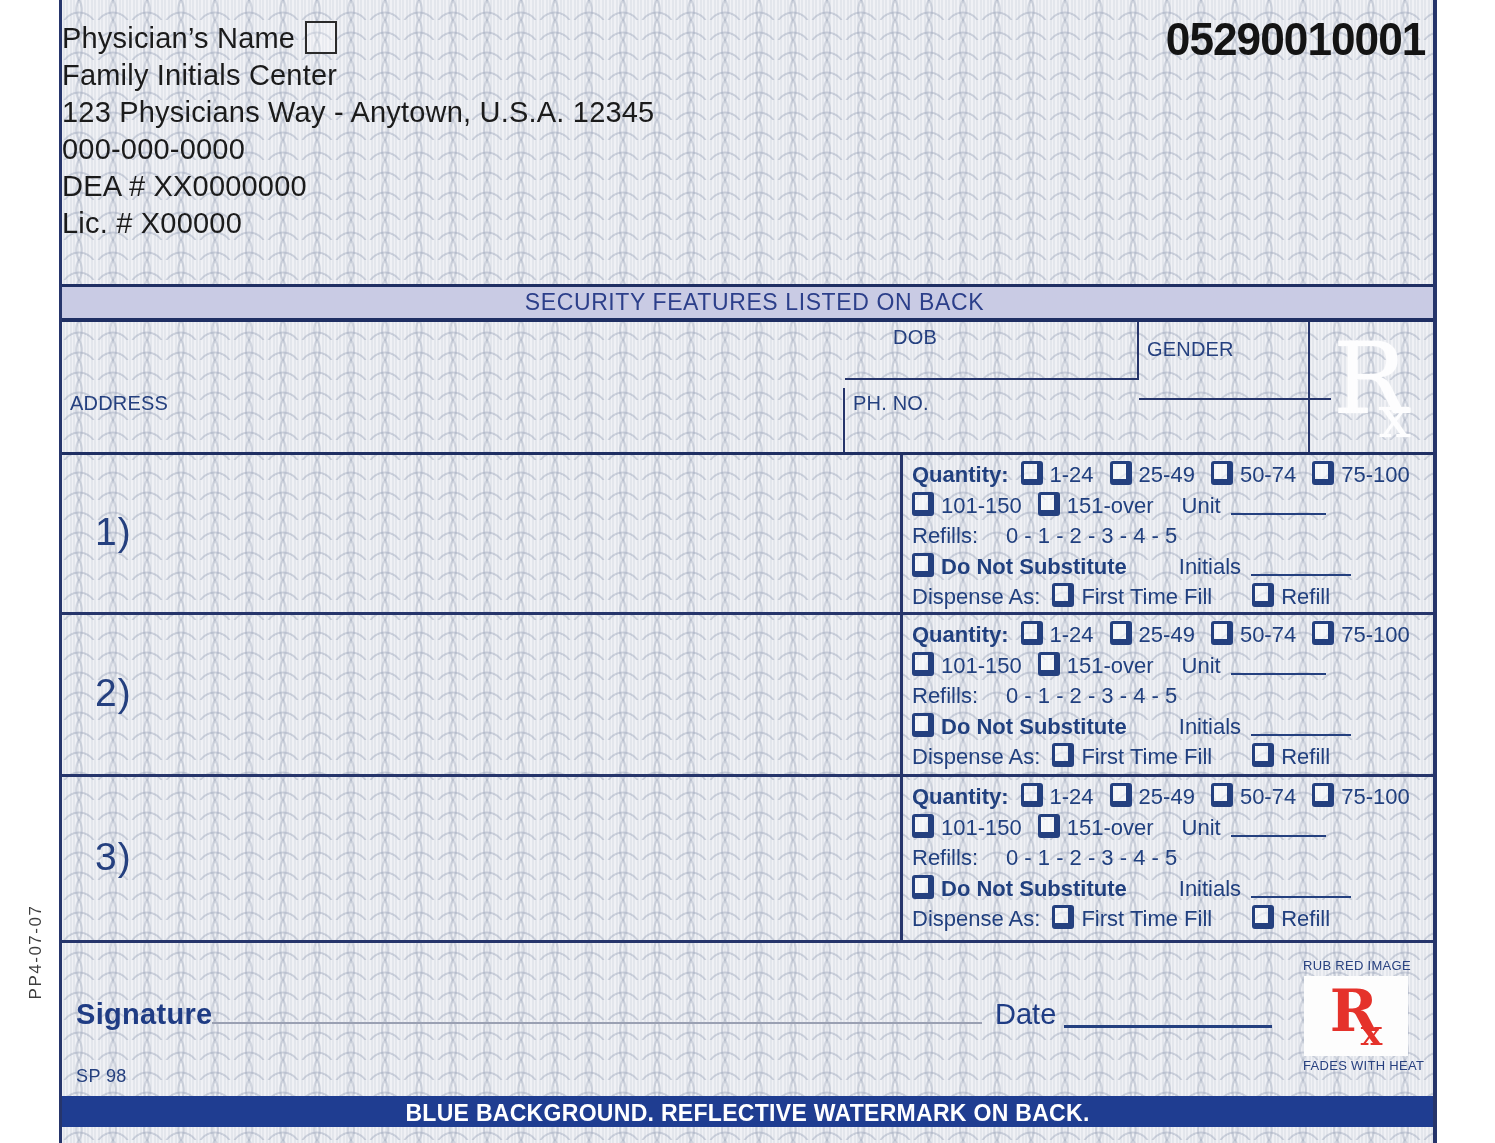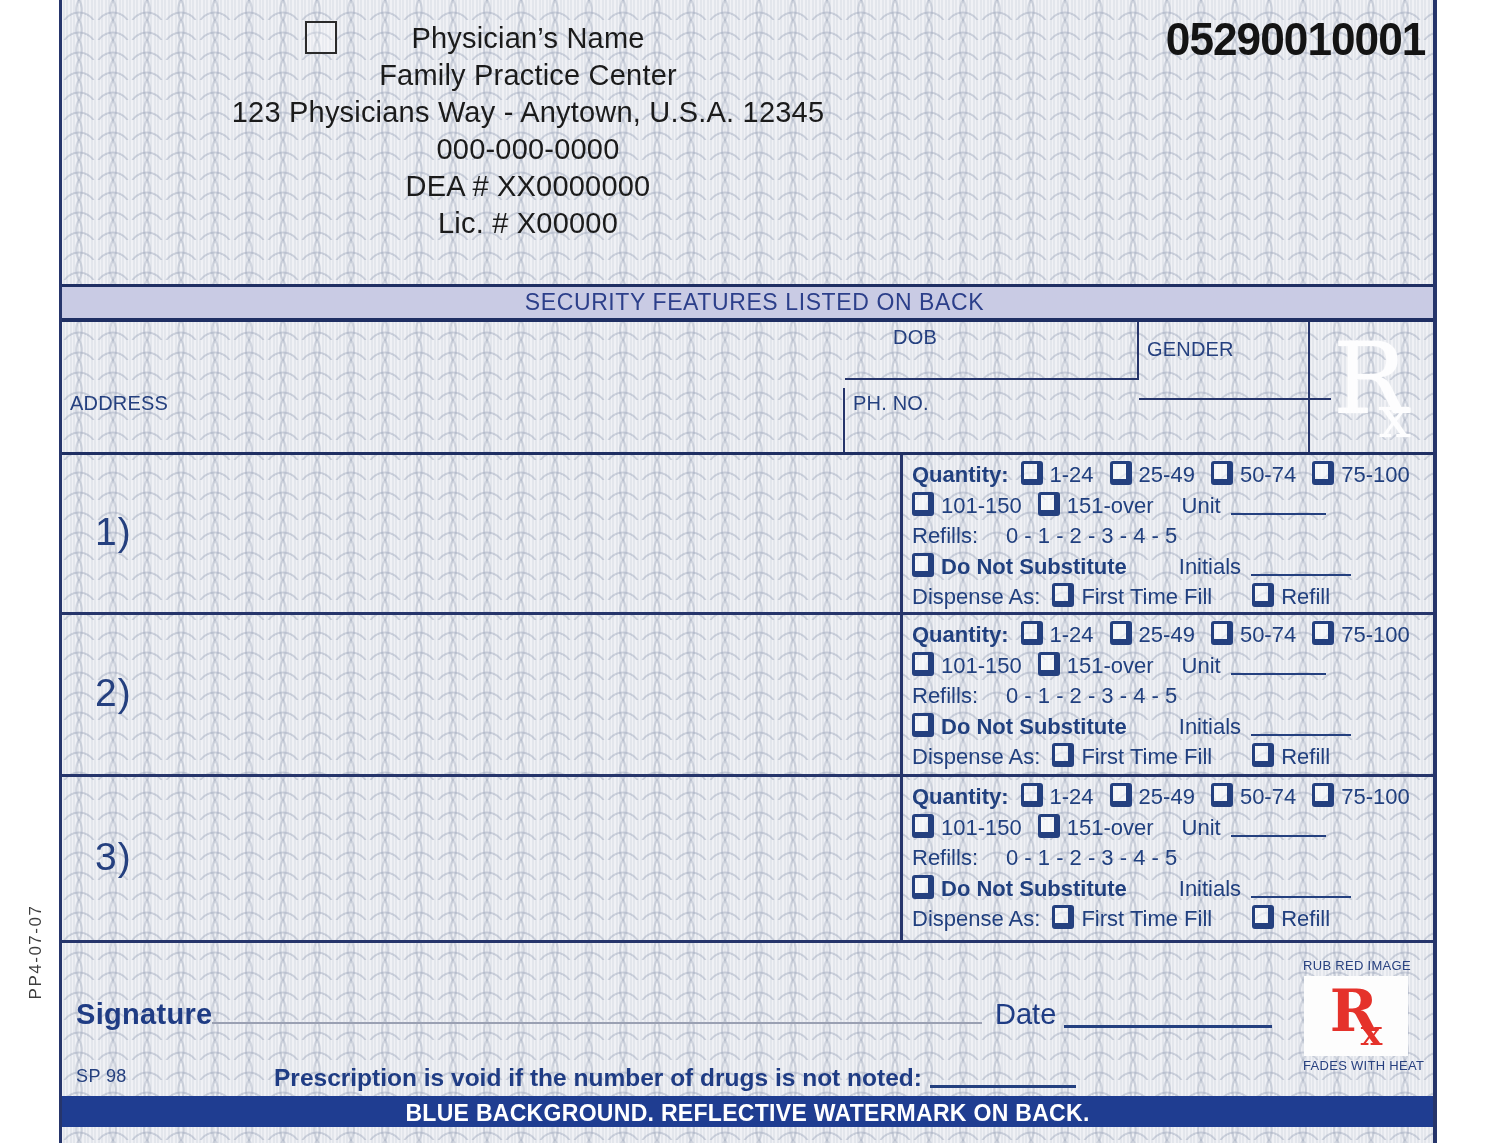--- a/index.html
+++ b/index.html
@@ -14,21 +14,21 @@
            radial-gradient(circle farthest-side at 50% 150%, rgba(255,255,255,0) 54%, rgba(150,160,182,.40) 56% 60%, rgba(255,255,255,0) 63%),
            radial-gradient(circle farthest-side at 0% 50%,  rgba(255,255,255,0) 54%, rgba(150,160,182,.34) 56% 60%, rgba(255,255,255,0) 63%),
            radial-gradient(circle farthest-side at 100% 50%, rgba(255,255,255,0) 54%, rgba(150,160,182,.34) 56% 60%, rgba(255,255,255,0) 63%),
            repeating-linear-gradient(90deg, rgba(255,255,255,.45) 0 1px, rgba(255,255,255,0) 1px 3px);
          background-size:34px 20px,34px 20px,34px 20px,7px 7px;}
 
   .side-code{position:absolute;left:36px;top:952px;transform:translate(-50%,-50%) rotate(-90deg);
              font-size:17px;color:#3d3d3d;letter-spacing:1.5px;white-space:nowrap;}
 
   
-  .hdr-text{position:absolute;top:20px;left:0;width:932px;text-align:center;
+  .hdr-text{position:absolute;top:20px;left:0;width:932px;text-align:left;
             color:#1b1b1b;font-size:29px;line-height:37px;letter-spacing:.2px;}
   .hdr-chk{position:absolute;left:243px;top:21px;width:28px;height:29px;border:2px solid #2a2a2a;background:rgba(255,255,255,.25);}
   .serial{position:absolute;top:12px;right:8px;font-size:46px;font-weight:bold;color:#141414;
           letter-spacing:-1px;transform:scaleX(.96);transform-origin:right top;white-space:nowrap;}
 
   
   .banner{position:absolute;left:0;top:284px;width:100%;height:38px;box-sizing:border-box;
           background:#c9cbe4;border-top:3px solid #1f2f63;border-bottom:4px solid #1f2f63;
           display:flex;align-items:center;justify-content:center;padding-left:14px;}
   .banner span{color:#2c3f8a;font-size:23px;letter-spacing:.6px;}
@@ -95,21 +95,21 @@
 
 <div class="page">
 
   <div class="side-code">PP4-07-07</div>
 
   <div class="sheet">
 
     <span class="hdr-chk"></span>
     <div class="hdr-text">
       <div>Physician’s Name</div>
-      <div>Family Practice Center</div>
+      <div>Family Initials Center</div>
       <div>123 Physicians Way - Anytown, U.S.A. 12345</div>
       <div>000-000-0000</div>
       <div>DEA # XX0000000</div>
       <div>Lic. # X00000</div>
     </div>
     <div class="serial">05290010001</div>
 
     <div class="banner">
       <span>SECURITY FEATURES LISTED ON BACK</span>
     </div>
@@ -172,20 +172,19 @@
 
     <div class="rubred">
       <div class="cap">RUB RED IMAGE</div>
       <div class="box">
         <span class="rx-red"><span class="r">R</span><span class="x">x</span></span>
       </div>
       <div class="cap">FADES WITH HEAT</div>
     </div>
 
     <div class="sp">SP 98</div>
-    <div class="void"><span>Prescription is void if the number of drugs is not noted:</span><span class="uline"></span></div>
 
     <div class="bar">
       <span>BLUE BACKGROUND. REFLECTIVE WATERMARK ON BACK.</span>
     </div>
 
   </div>
 </div>
 
 </body></html>

